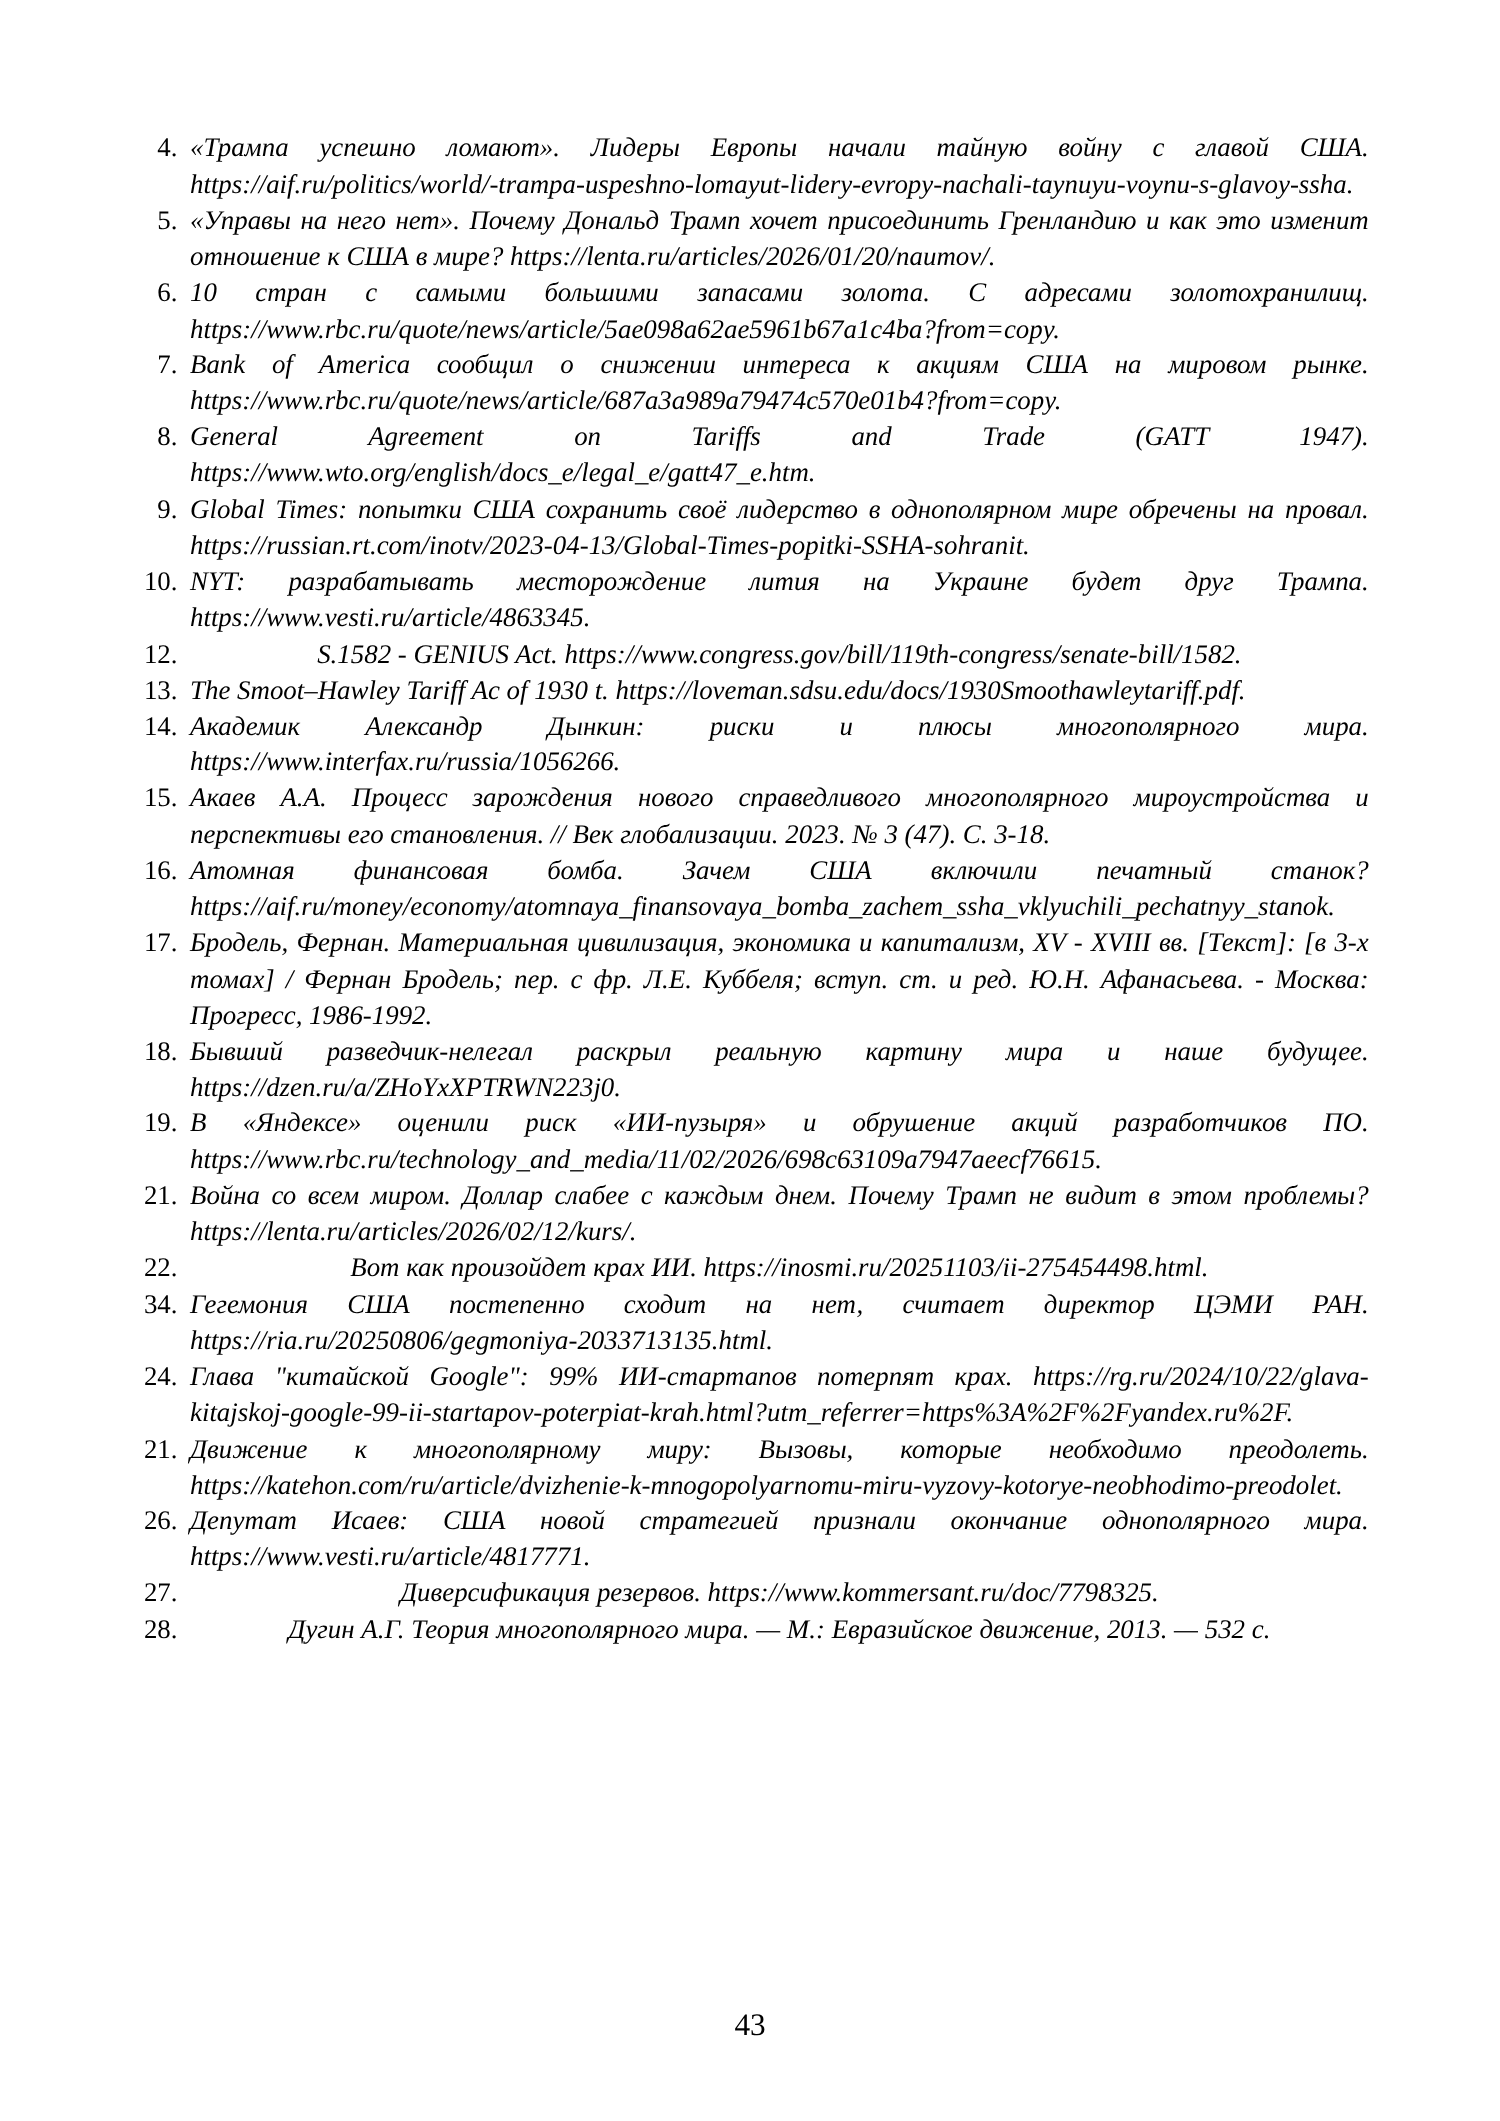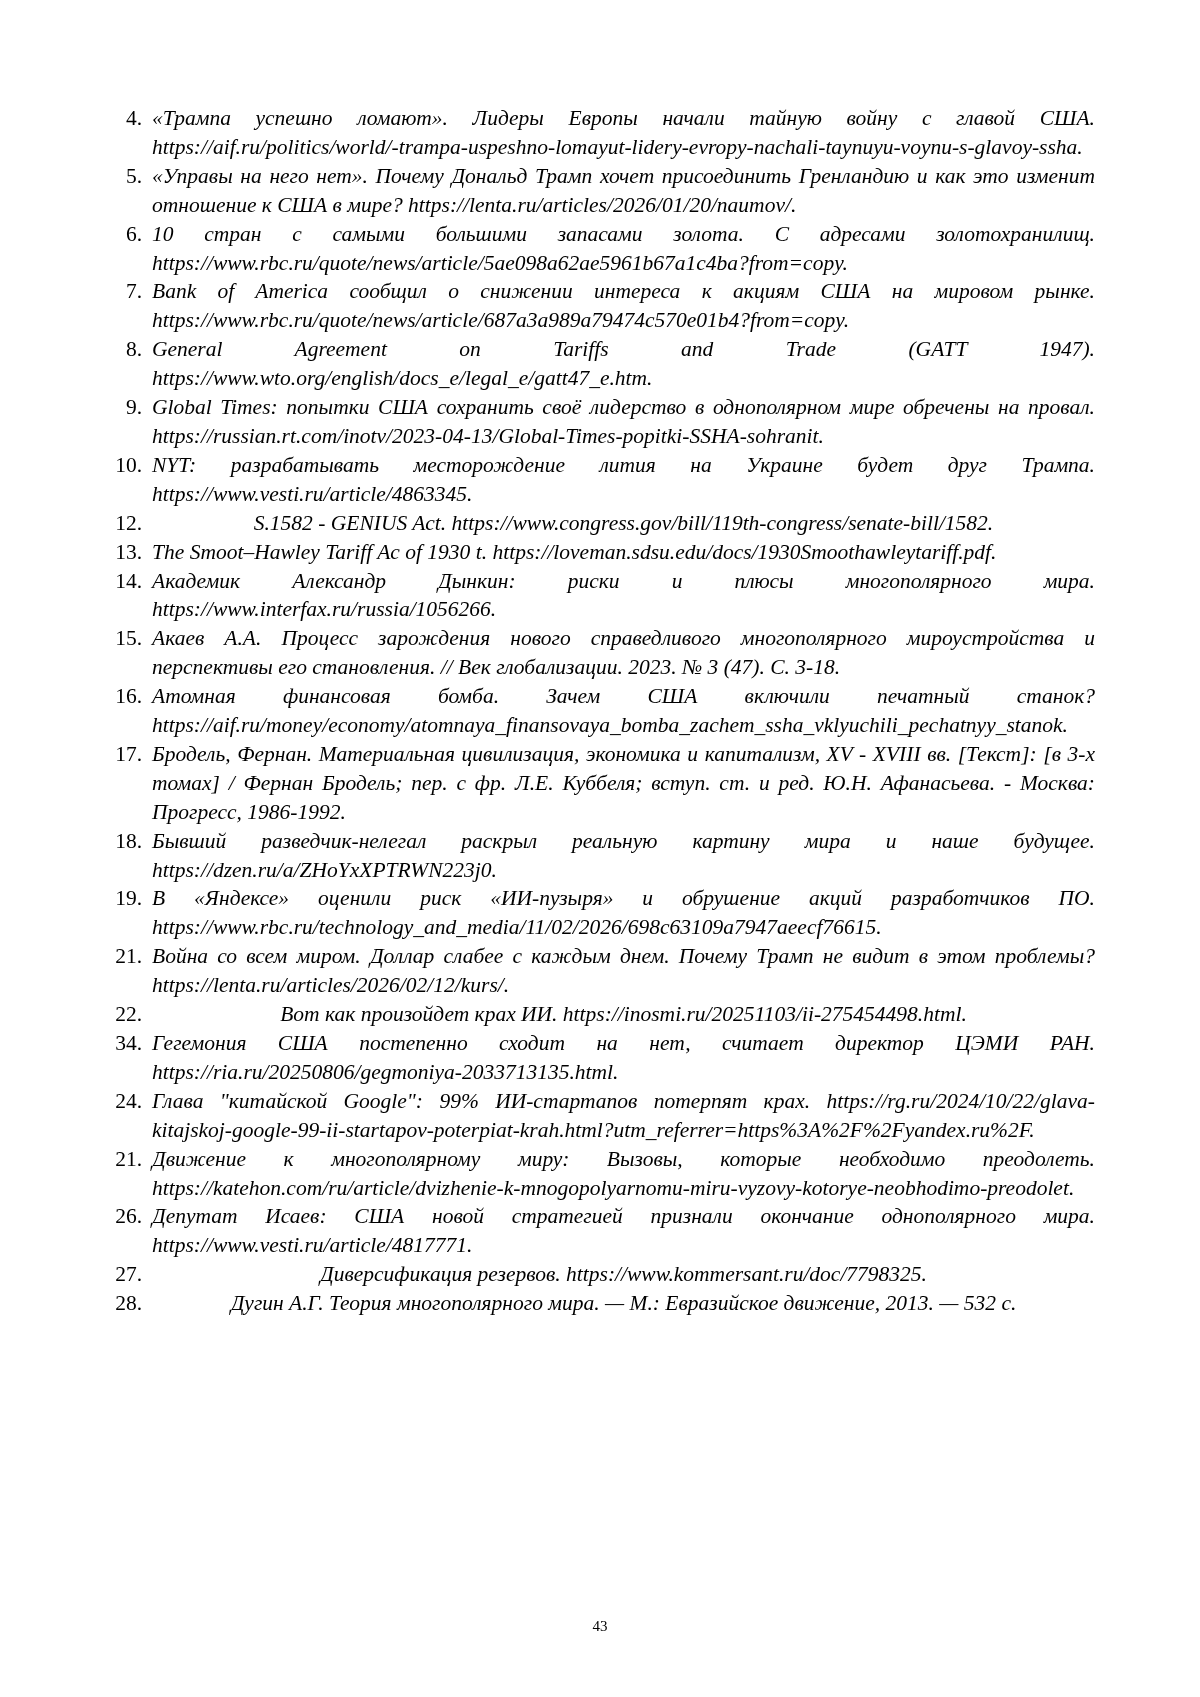--- a/index.html
+++ b/index.html
@@ -52,21 +52,21 @@
   }
   .ref-text.nojust {
     text-align: center;
   }
   .page-number {
     position: absolute;
     left: 0;
     right: 0;
     bottom: 62px;
     text-align: center;
-    font-size: 15px;
+    font-size: 25px;
     font-family: "Liberation Serif", "DejaVu Serif", serif;
   }
 </style>
 </head>
 <body>
 
 <div class="page">
   <ol class="reflist" id="reflist">
       <li class="ref-item">
         <span class="ref-num">4.</span>

